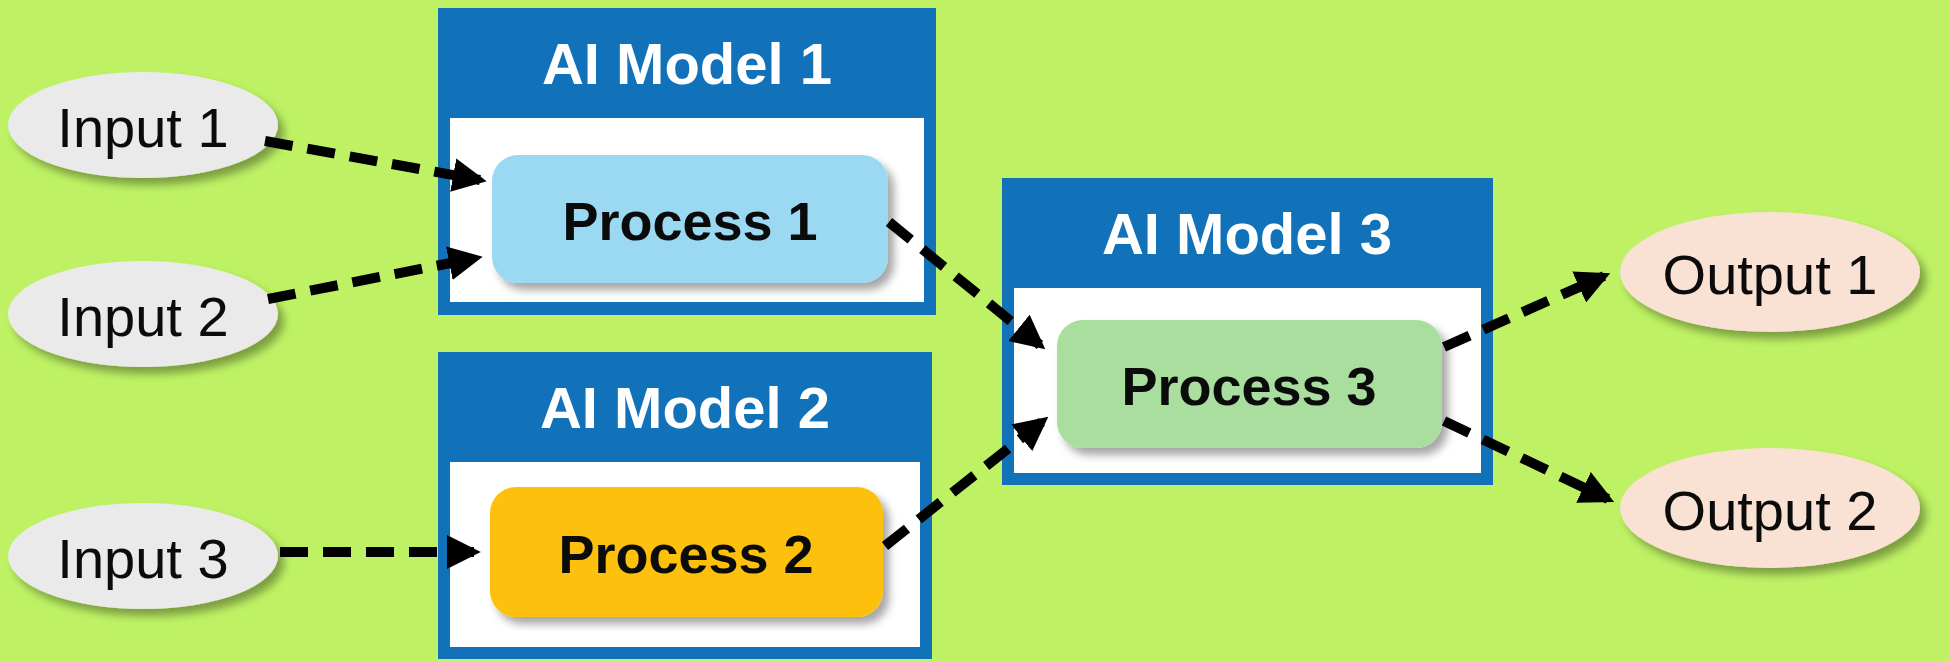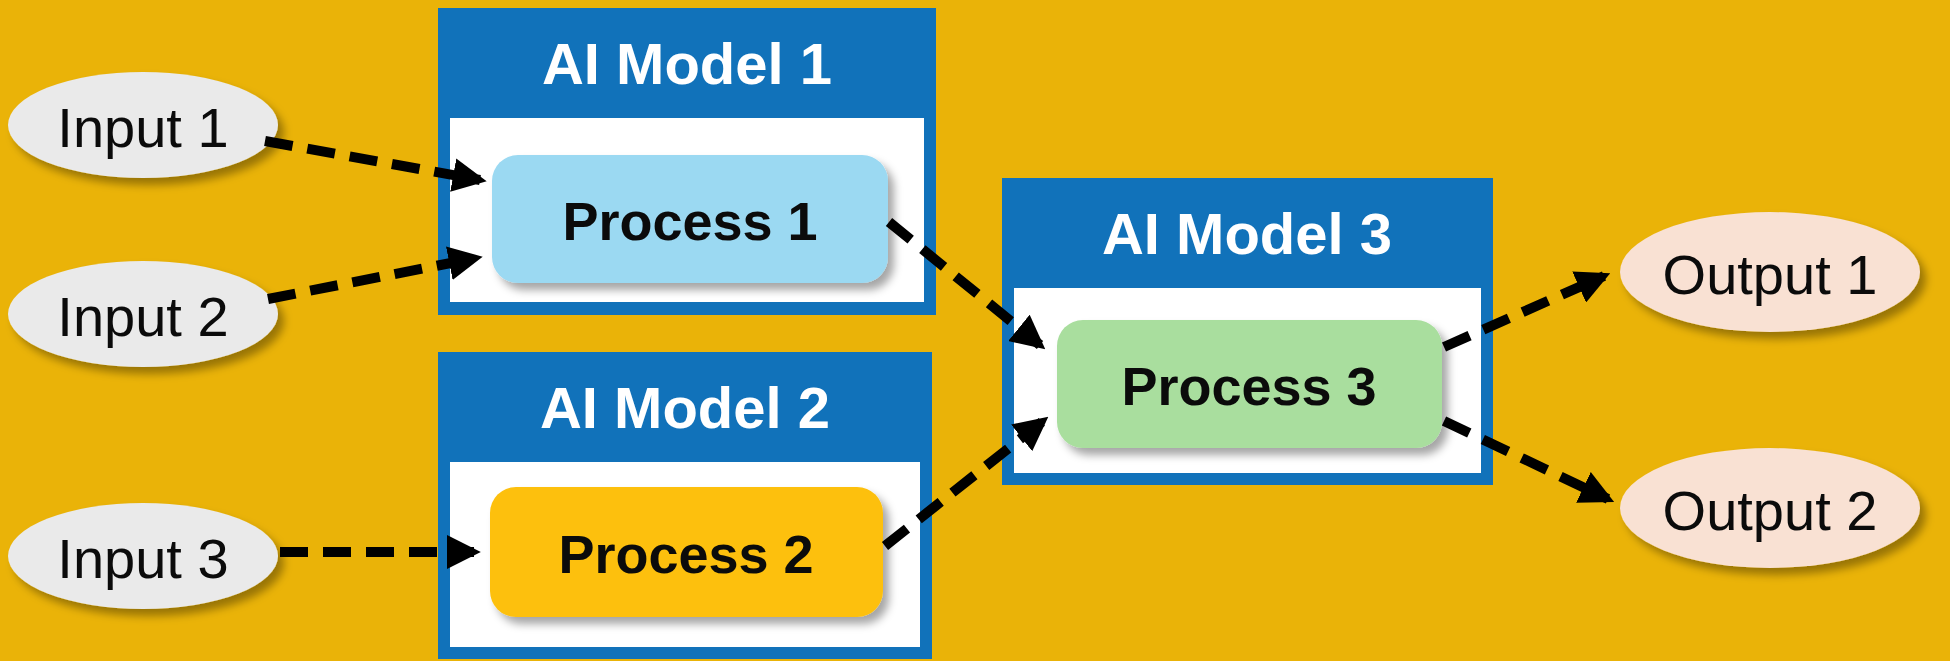--- a/index.html
+++ b/index.html
@@ -4,21 +4,21 @@
 <style>
   html, body {
     margin: 0;
     padding: 0;
     background: #ffffff;
   }
   .stage {
     position: relative;
     width: 1950px;
     height: 661px;
-    background: #eab308;
+    background: #bef264;
     overflow: hidden;
     font-family: "Liberation Sans", sans-serif;
   }
   svg { display: block; }
   .model-title {
     font-family: "Liberation Sans", sans-serif;
     font-size: 58px;
     font-weight: 700;
     fill: #ffffff;
   }

